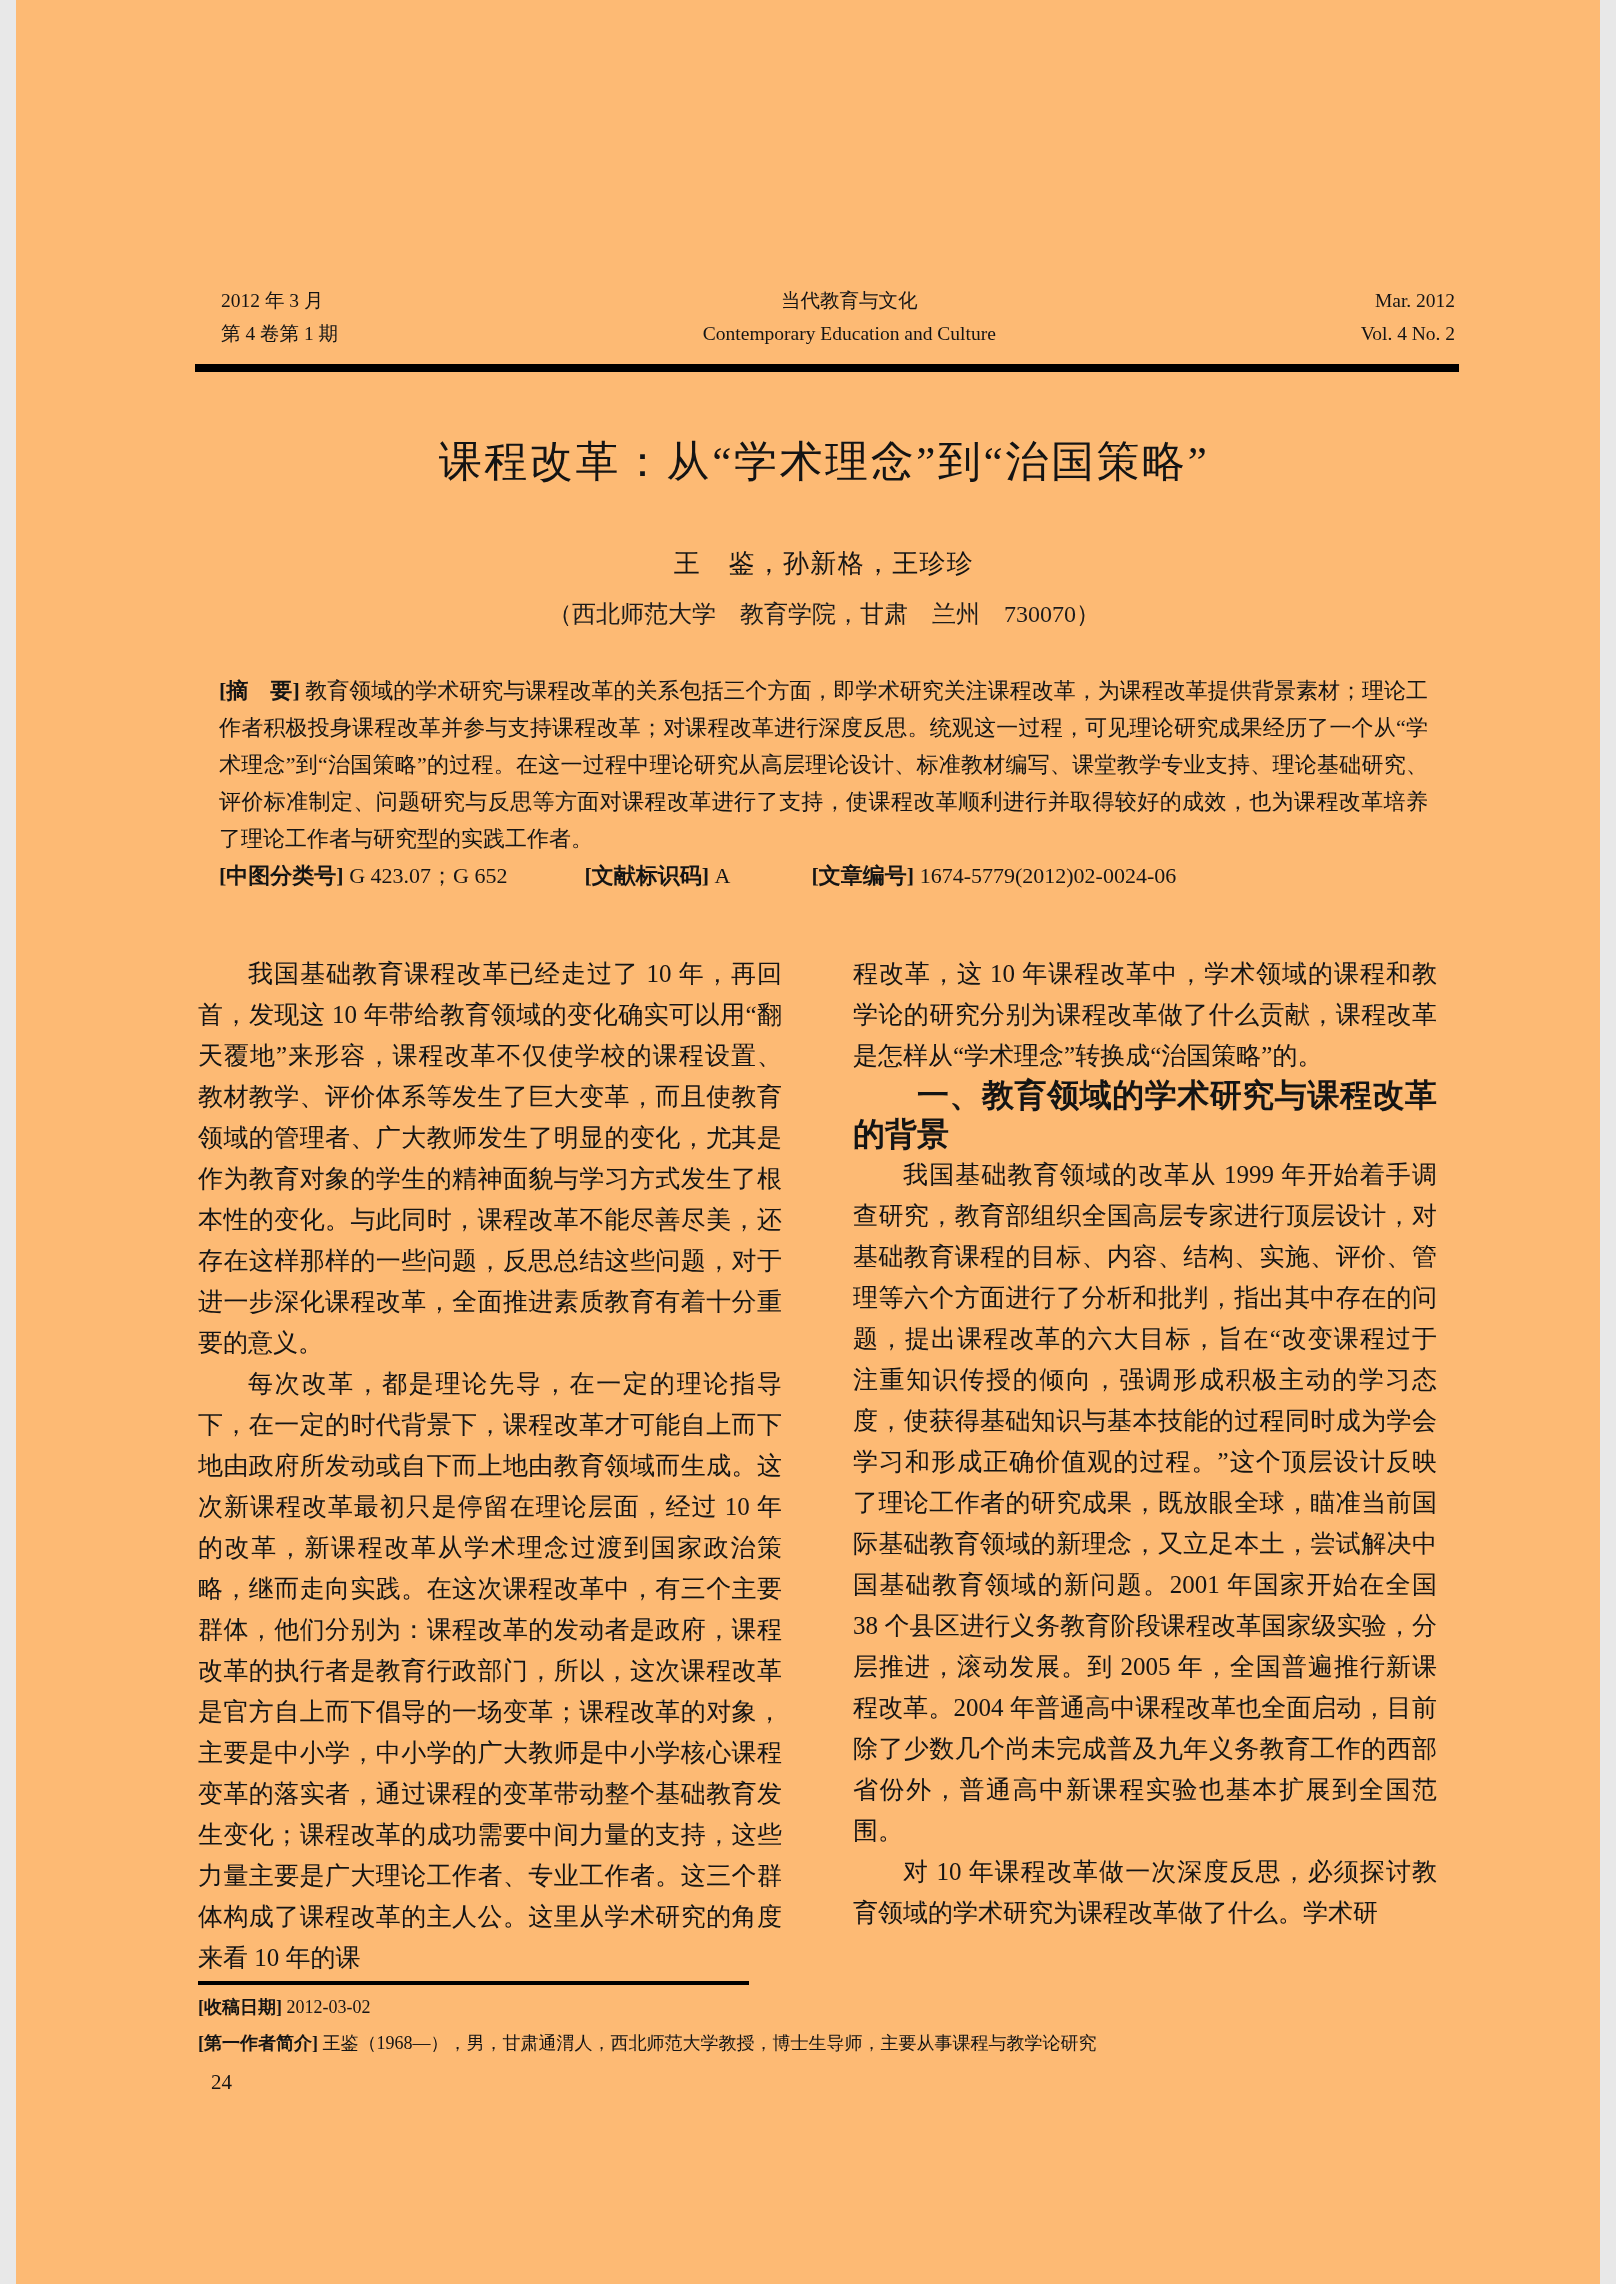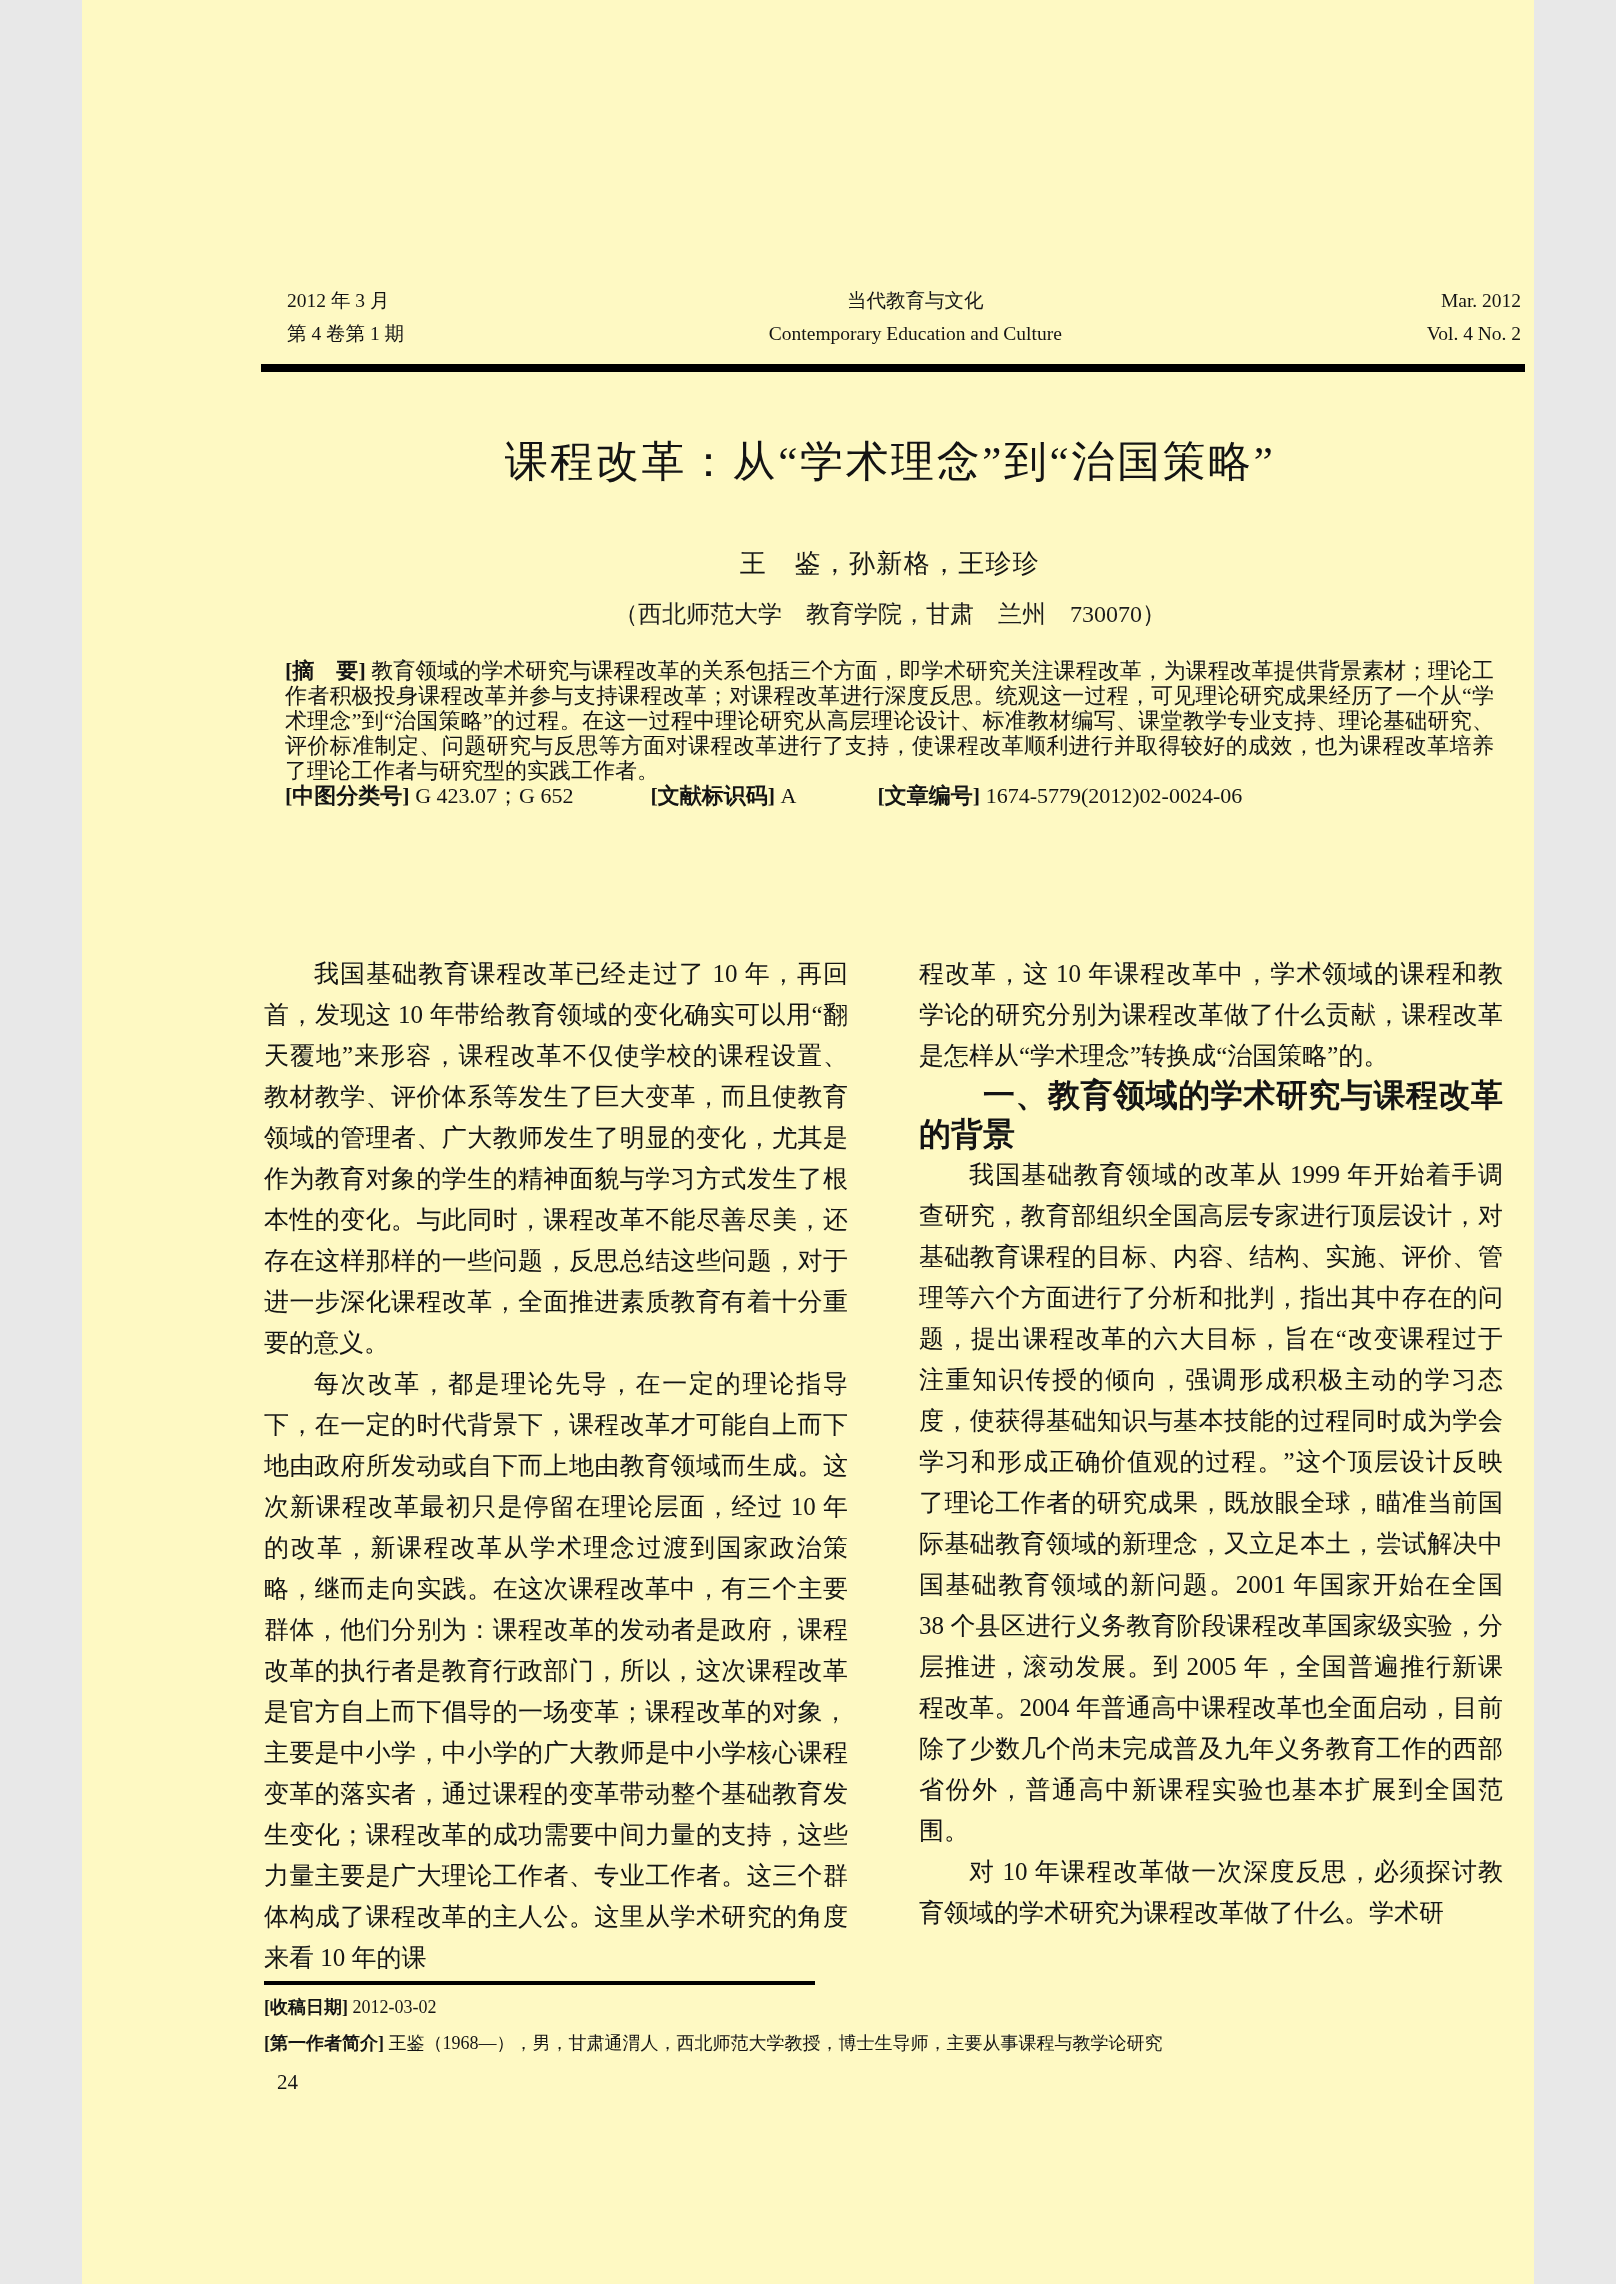--- a/index.html
+++ b/index.html
@@ -1,20 +1,20 @@
 <!DOCTYPE html>
 <html style="font-size:10.4px"><head>
 <meta charset="utf-8">
 <style>
   html,body{margin:0;padding:0;background:#e8e8e8;}
   .page{
     position:relative;
-    width:1452px;height:2284px;
+    width:1584px;height:2284px;
     margin:0 auto;
-    background:#fef9c3;
+    background:#fdba74;
     color:#141414;
     font-family:"Liberation Serif","DejaVu Serif",serif;
     overflow:hidden;
   }
   
   .journal-header{
     position:absolute;top:284px;left:179px;width:1264px;
     display:flex;justify-content:space-between;align-items:flex-start;
     font-size:19.5px;line-height:33px;
   }
@@ -33,22 +33,22 @@
   .article-authors{
     position:absolute;top:546px;left:0;width:1616px;
     text-align:center;font-size:26px;letter-spacing:1.3px;
   }
   .article-affiliation{
     position:absolute;top:598px;left:0;width:1616px;
     text-align:center;font-size:24px;color:#1c1c1c;
   }
   
   .meta{
-    position:absolute;top:658px;left:203px;width:1209px;
-    font-size:22px;line-height:25px;text-align:justify;
+    position:absolute;top:672px;left:203px;width:1209px;
+    font-size:22px;line-height:37px;text-align:justify;
   }
   .meta .label{font-weight:bold;}
   .meta p{margin:0;}
   .keywords-line{margin-top:4.6px;}
   .class-line{margin-top:0;display:flex;flex-wrap:nowrap;}
   .class-seg1{margin-right:77px;}
   .class-seg2{margin-right:81px;}
   
   .body-col{
     position:absolute;top:953px;width:584px;

